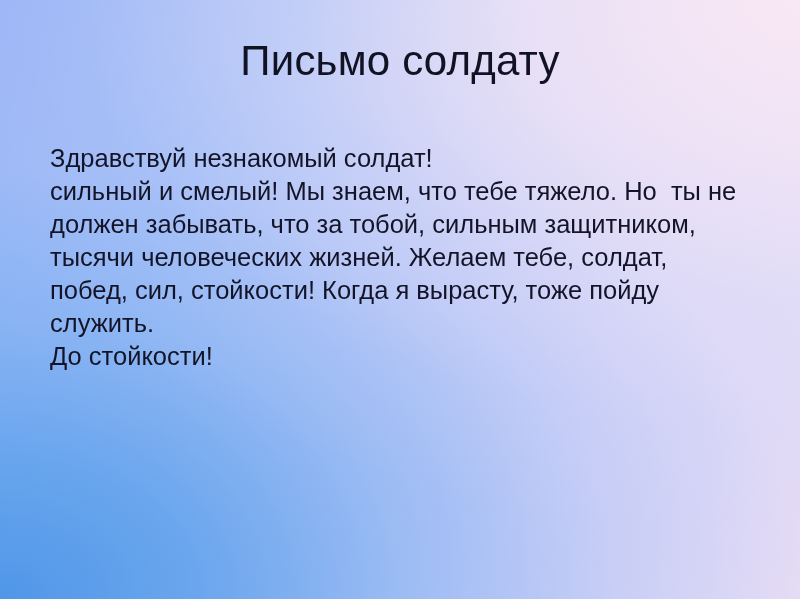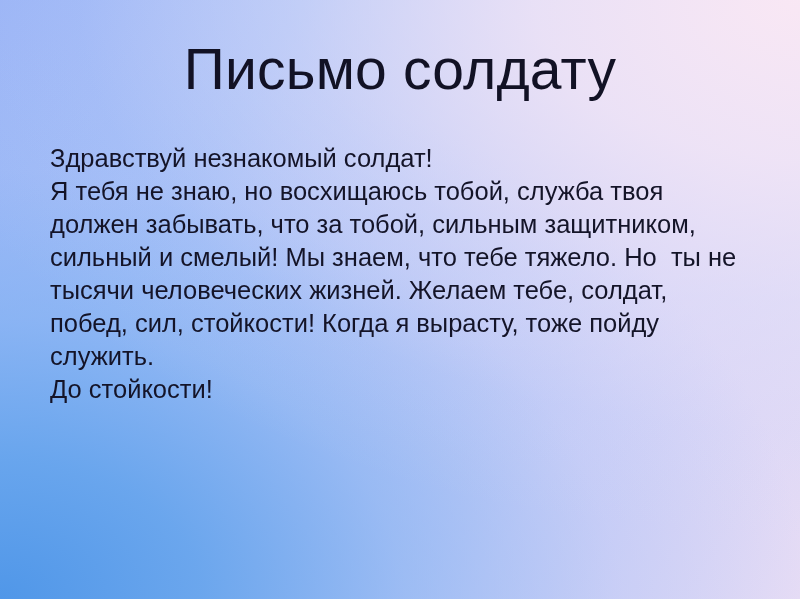--- a/index.html
+++ b/index.html
@@ -41,21 +41,21 @@
           #e6dcf5 100%);
     overflow: hidden;
   }
 
   #title {
     position: absolute;
     left: 0;
     right: 0;
     top: 36px;
     text-align: center;
-    font-size: 57px;
+    font-size: 42px;
     font-weight: 400;
     line-height: 1.18;
     color: #121225;
     letter-spacing: 0.2px;
     white-space: pre;
   }
 
   #letter-body {
     position: absolute;
     left: 31px;
@@ -75,22 +75,21 @@
 </style>
 </head>
 <body>
 
 <div id="slide">
 
   <div id="title">Письмо солдату</div>
 
   <div id="letter-body">
     <div class="letter-line">Здравствуй незнакомый солдат!</div>
-    <div class="letter-line">Я тебя не знаю, но восхищаюсь тобой, служба твоя</div>
+    <div class="letter-line">сильный и смелый! Мы знаем, что тебе тяжело. Но  ты не</div>
     <div class="letter-line">должен забывать, что за тобой, сильным защитником,</div>
-    <div class="letter-line">сильный и смелый! Мы знаем, что тебе тяжело. Но  ты не</div>
     <div class="letter-line">тысячи человеческих жизней. Желаем тебе, солдат,</div>
     <div class="letter-line">побед, сил, стойкости! Когда я вырасту, тоже пойду</div>
     <div class="letter-line">служить.</div>
     <div class="letter-line">До стойкости!</div>
   </div>
 
 </div>
 
 </body></html>

